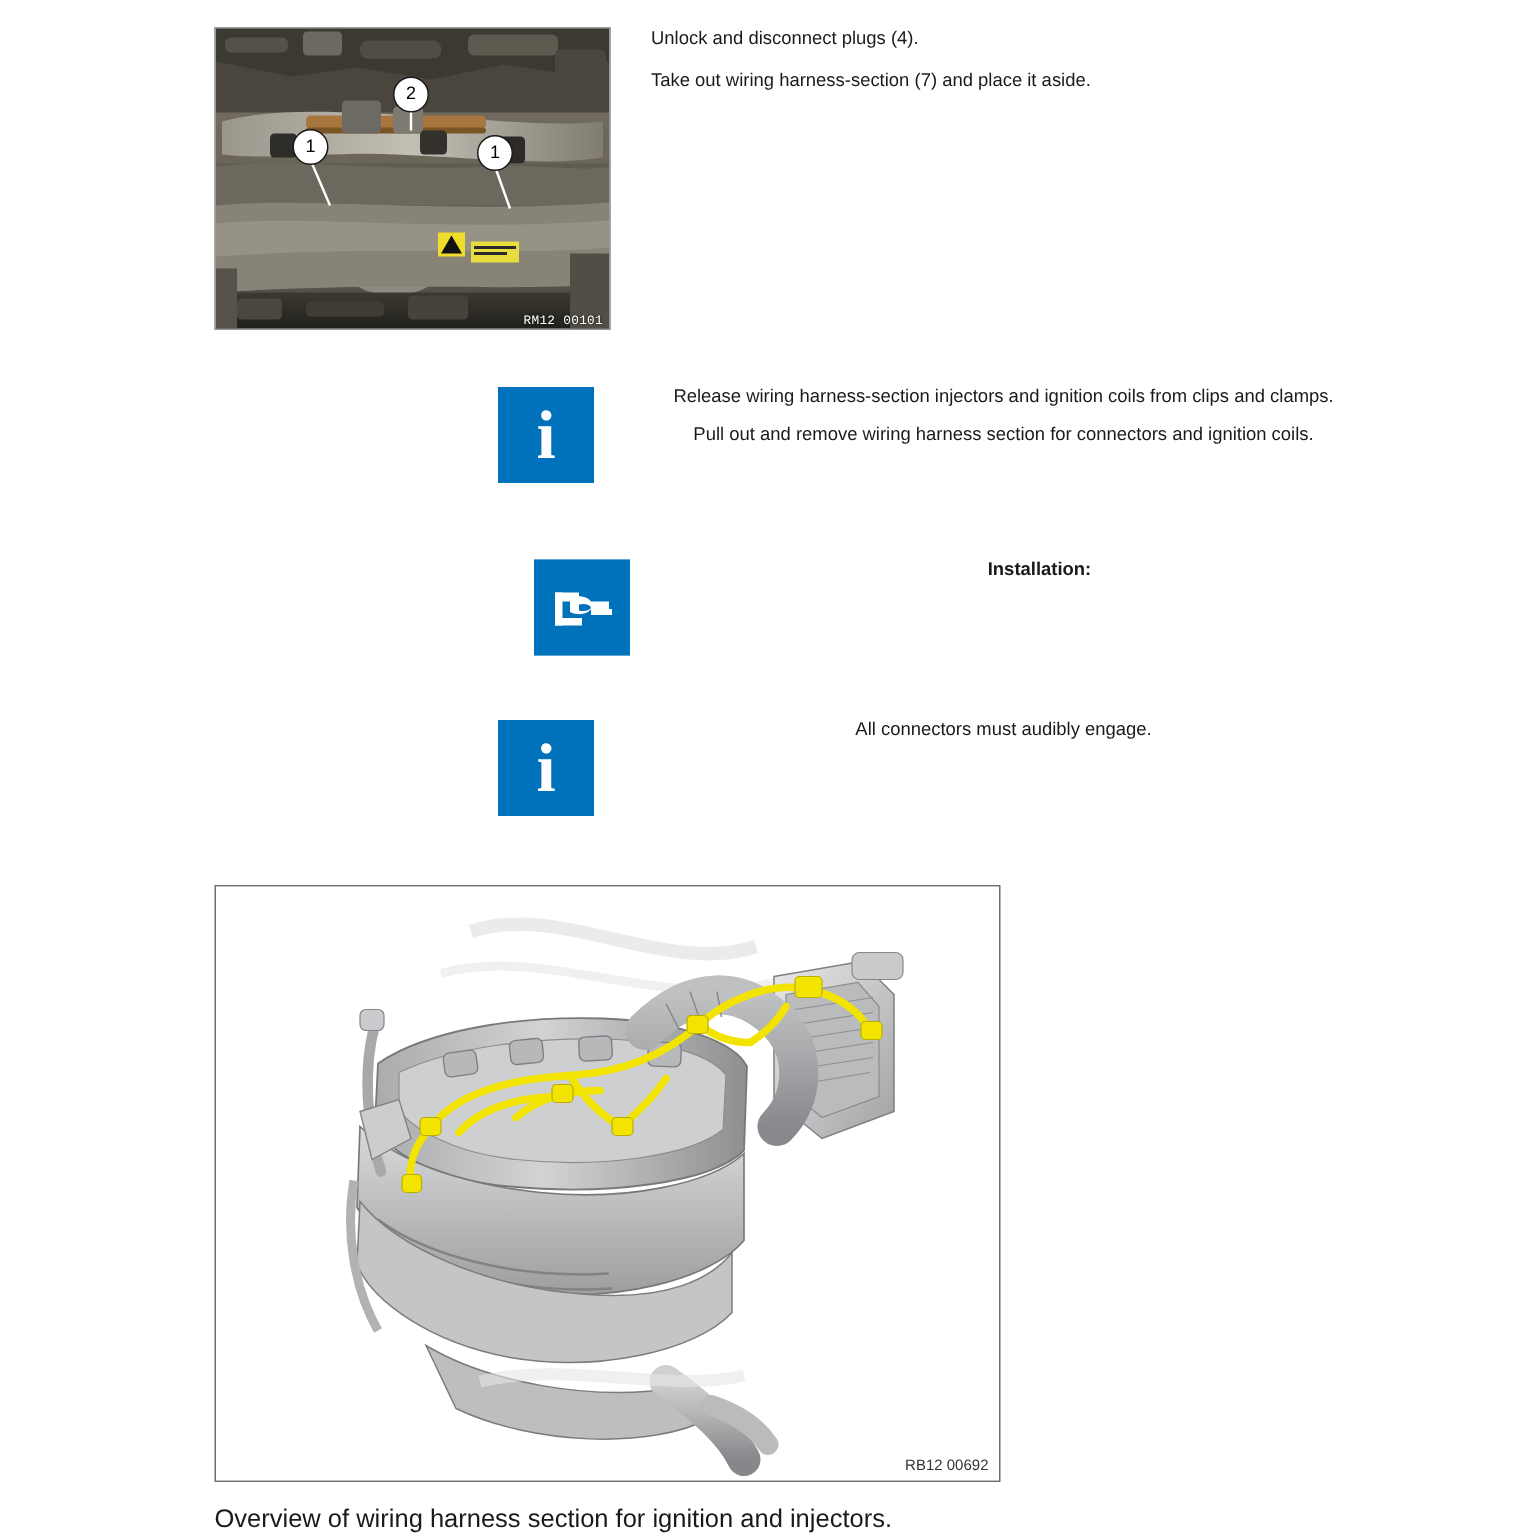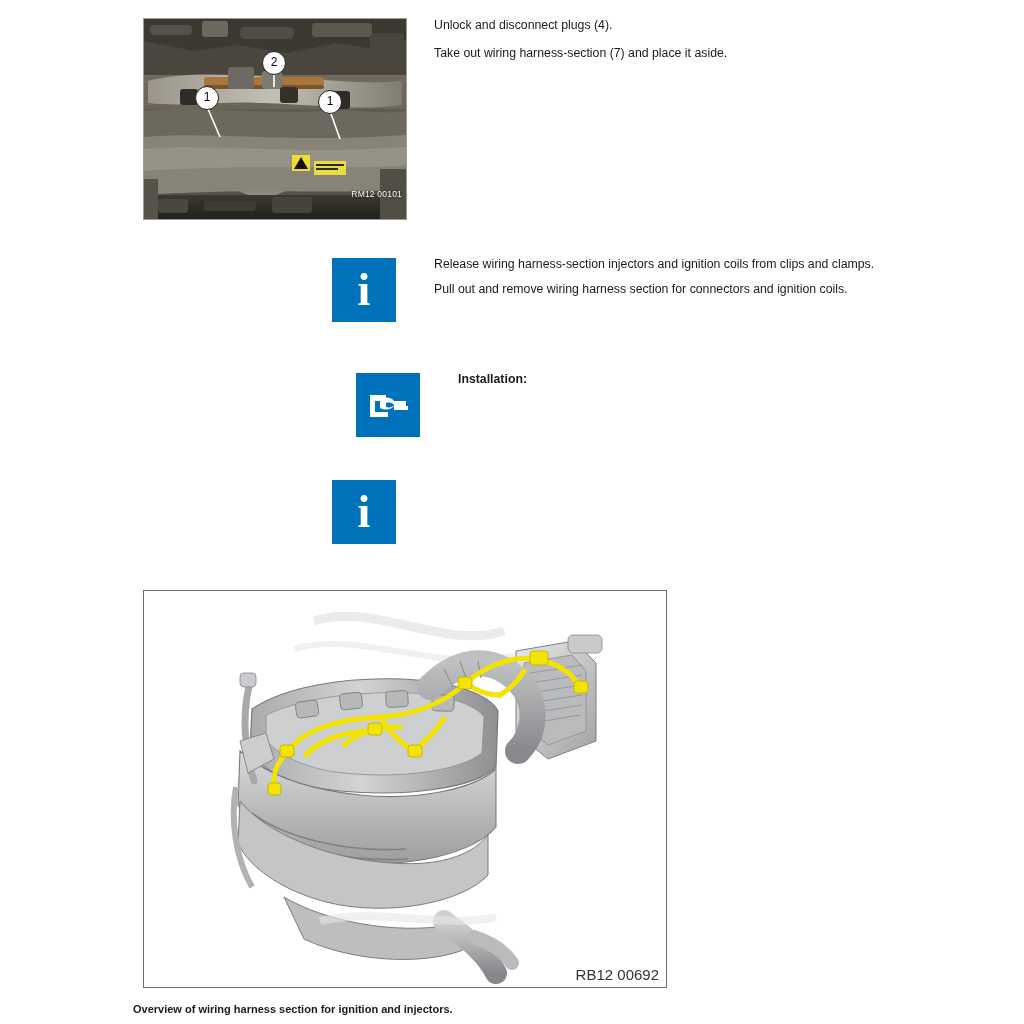--- a/index.html
+++ b/index.html
@@ -33,25 +33,26 @@
     background: #6d6a60;
     overflow: hidden;
   }
   .photo-canvas {
     position: absolute;
     inset: 0;
   }
   .photo-caption {
     position: absolute;
     right: 4px;
-    bottom: 20px;
+    bottom: 0;
     font-size: 8.5px;
     color: #ffffff;
     letter-spacing: .2px;
     text-shadow: 0 0 2px rgba(0,0,0,.8);
+    font-family: Liberation Mono, monospace;
   }
   .callout {
     position: absolute;
     width: 22px;
     height: 22px;
     border-radius: 50%;
     background: #ffffff;
     border: 1.4px solid #1a1a1a;
     color: #000000;
     font-size: 12px;
@@ -97,47 +98,47 @@
   }
   .note-icon svg { display: block; }
   .note-text {
     position: absolute;
     left: 102px;
     top: -3px;
     width: 470px;
     font-size: 12.3px;
     line-height: 19px;
   }
-  .note-text p { margin: 0 0 6px 0; }
+  .note-text p { margin: 0 0 6px 0; text-align: center; }
   .note-text p.b { font-weight: 700; }
 
   
   .diagram-block {
     position: absolute;
     left: 143px;
     top: 590px;
     width: 522px;
     height: 396px;
     border: 1px solid #6f6f6f;
     background: #ffffff;
     overflow: hidden;
   }
   .diagram-caption-inner {
     position: absolute;
     right: 7px;
     bottom: 4px;
-    font-size: 15px;
+    font-size: 10px;
     color: #333333;
   }
   .diagram-title {
     position: absolute;
-    left: 133px;
+    left: 143px;
     top: 1003px;
-    font-size: 11px;
-    font-weight: 700;
+    font-size: 17px;
+    font-weight: 400;
   }
 </style>
 </head>
 <body>
 
 <div class="page">
 
   <div class="photo-block">
     <svg class="photo-canvas" viewBox="0 0 262 200" preserveAspectRatio="none">
       <defs>
@@ -247,20 +248,21 @@
     <div class="note-text">
       <p class="b">Installation:</p>
     </div>
   </div>
 
   <div class="note-row" style="top:480px; height:70px;">
     <div class="note-icon">
       <span class="i-glyph">i</span>
     </div>
     <div class="note-text">
+      <p>All connectors must audibly engage.</p>
     </div>
   </div>
 
   <div class="diagram-block">
     <svg width="522" height="396" viewBox="0 0 522 396">
       <defs>
         <linearGradient id="gmet" x1="0" y1="0" x2="1" y2="1">
           <stop offset="0%" stop-color="#e8e8e8"></stop>
           <stop offset="50%" stop-color="#c6c7c8"></stop>
           <stop offset="100%" stop-color="#9fa1a3"></stop>

